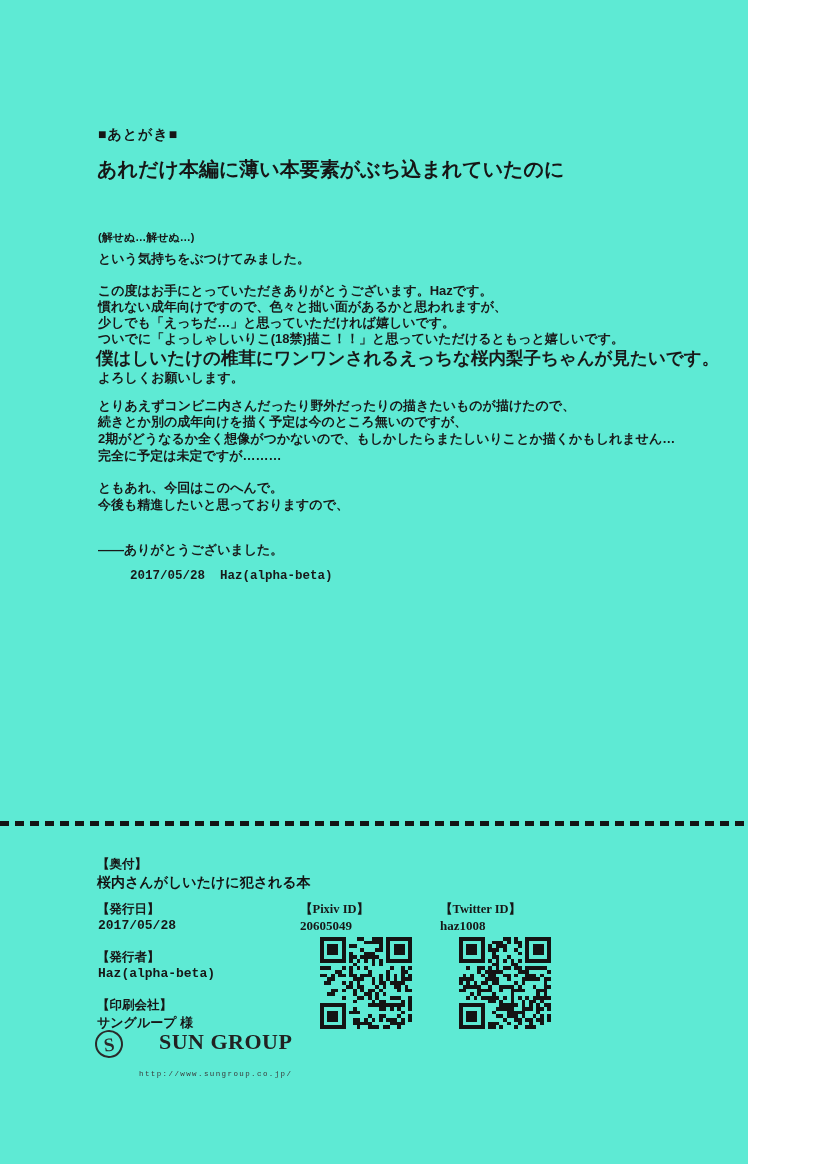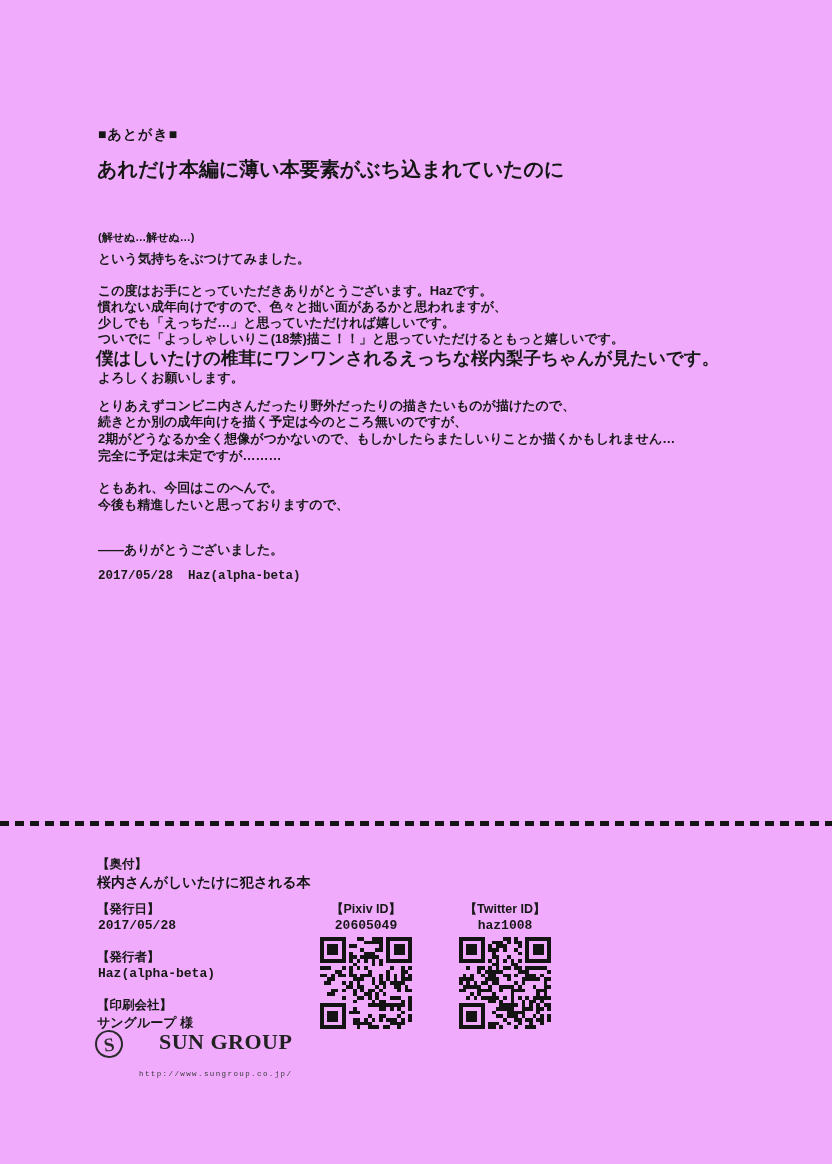--- a/index.html
+++ b/index.html
@@ -1,42 +1,42 @@
 <!DOCTYPE html>
 <html><head>
 <meta charset="utf-8">
 <style>
   html,body{margin:0;padding:0;background:#ffffff;}
   .page{
     position:relative;
-    width:832px;height:1164px;
-    background:#f0abfc;
+    width:748px;height:1164px;
+    background:#5eead4;
     font-family:"Liberation Sans",sans-serif;
     color:#161616;
     overflow:hidden;
   }
   .abs{position:absolute;white-space:pre;}
   
   .aw-heading{left:98px;top:126px;font-size:14px;font-weight:700;letter-spacing:1px;}
   .aw-h1{left:97px;top:156px;font-size:20px;font-weight:700;}
   .aw-h2{left:96px;top:181px;font-size:24px;font-weight:700;}
   .aw-note{left:98px;top:214px;font-size:11px;font-weight:700;margin-top:16px;}
   .ln{position:absolute;left:98px;white-space:pre;font-size:13px;font-weight:700;color:#191919;}
   .ln-em{left:96px;font-size:17.5px;}
-  .ln-mono{font-family:"Liberation Mono","DejaVu Sans Mono",monospace;font-size:12.5px;}
+  .ln-mono{font-family:"Liberation Mono","DejaVu Sans Mono",monospace;font-size:12.5px;margin-left:32px;}
   
   .separator{
     position:absolute;left:0;top:821px;width:832px;height:5px;
     background:repeating-linear-gradient(90deg,#141414 0 9px,transparent 9px 15px);
   }
   
   .clabel{font-size:12.5px;font-weight:700;color:#171717;}
   .ctitle{font-size:14px;font-weight:700;color:#141414;}
   .cmono{font-family:"Liberation Mono","DejaVu Sans Mono",monospace;font-weight:700;font-size:13px;color:#171717;}
-  .ccol{position:absolute;text-align:center;}
+  .ccol{position:absolute;text-align:left;font-family:Liberation Serif, serif;}
   .qr{position:absolute;width:92px;height:92px;}
   .qr svg{display:block;width:92px;height:92px;shape-rendering:crispEdges;}
   
   .logo{position:absolute;left:95px;top:1030px;display:flex;align-items:flex-start;gap:6px;}
   .logo-circle{
     width:24px;height:24px;border:2.6px solid #2a2a2a;border-radius:50%;
     display:flex;align-items:center;justify-content:center;
     font-family:"Liberation Serif",serif;font-size:19px;font-weight:700;color:#2a2a2a;
     line-height:1;transform:rotate(-8deg);
   }

